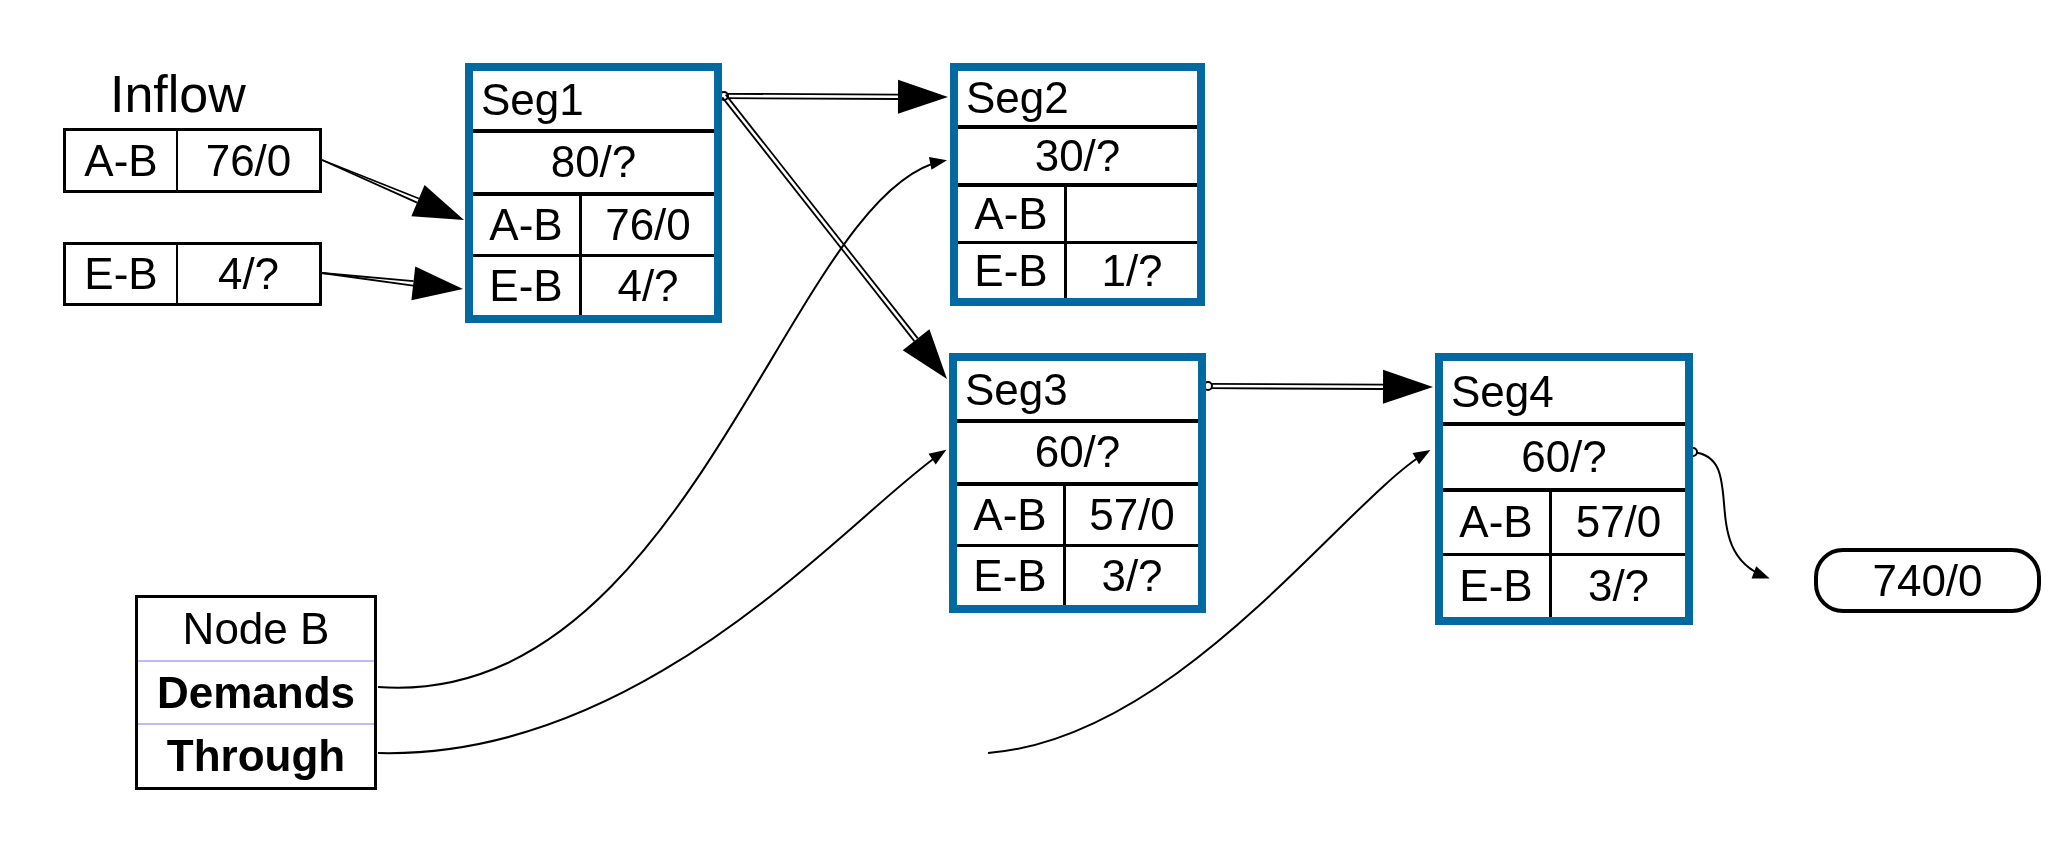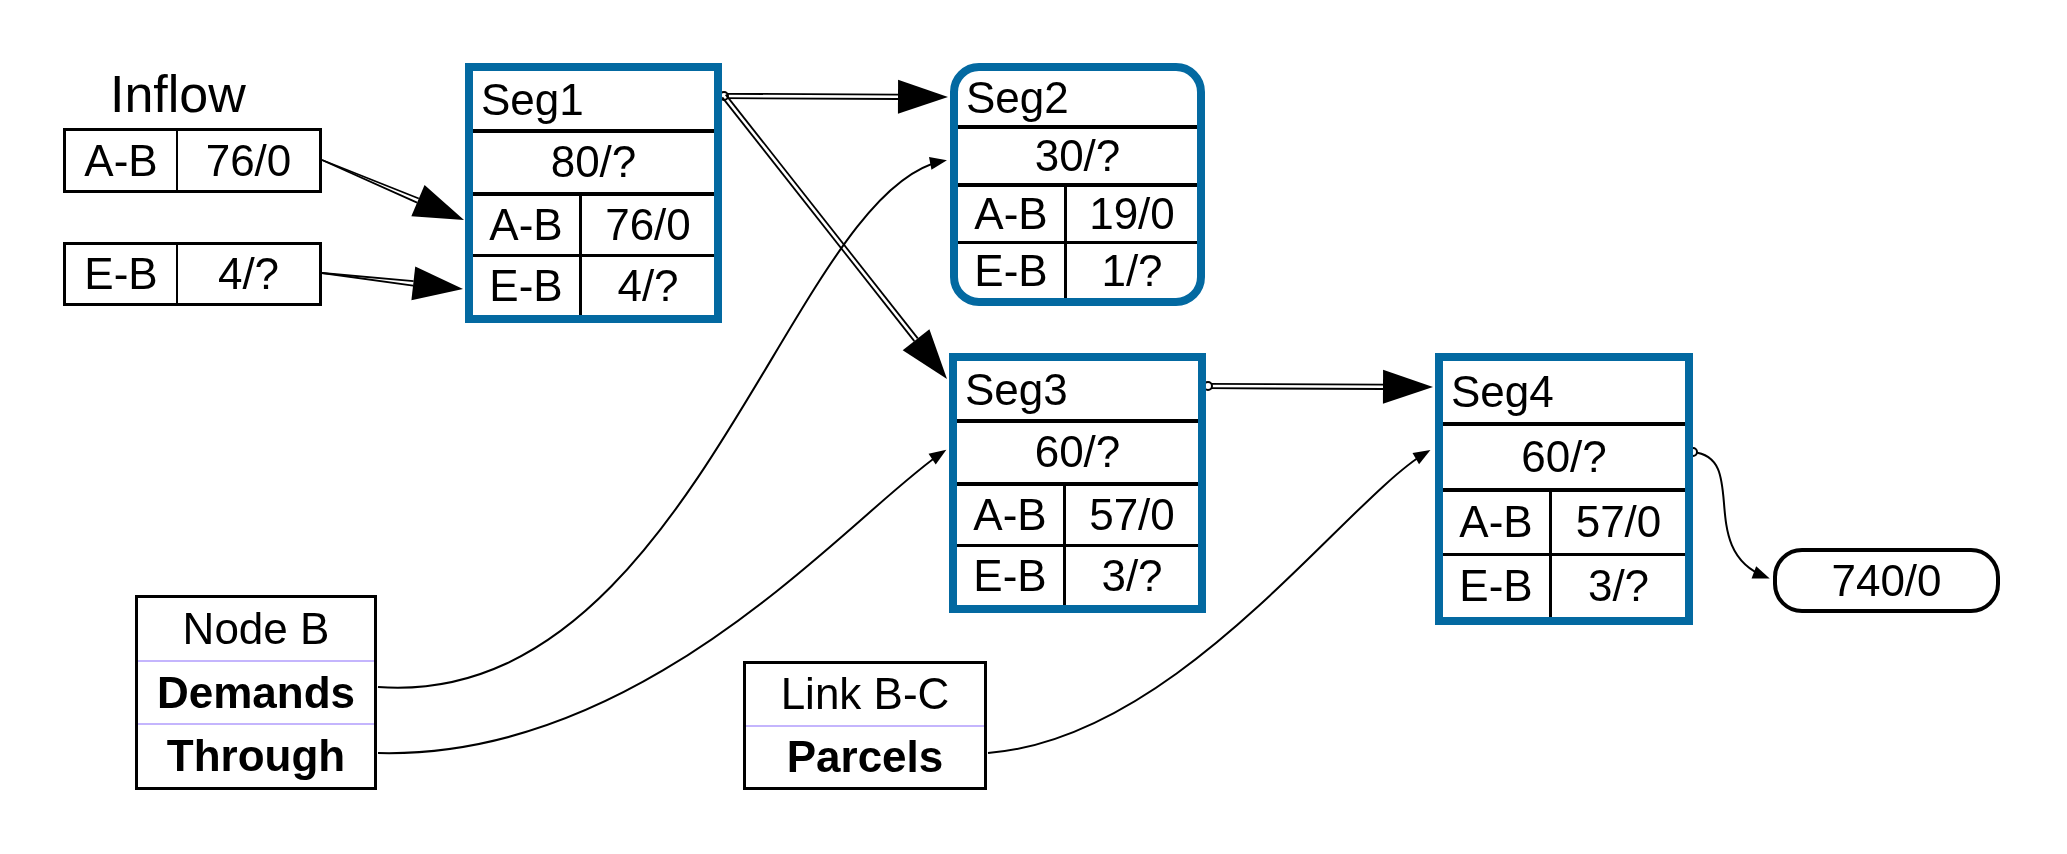--- a/index.html
+++ b/index.html
@@ -111,26 +111,25 @@
     <div class="seg-row">
       <div class="seg-key">A-B</div>
       <div class="seg-val">76/0</div>
     </div>
     <div class="seg-row second">
       <div class="seg-key">E-B</div>
       <div class="seg-val">4/?</div>
     </div>
   </div>
 
-  <div class="abs seg-table" style="left:950px;top:63px;width:255px;height:243px;border-radius:29px;">
+  <div class="abs seg-table" style="left:950px;top:63px;width:255px;height:243px;">
     <div class="seg-header">Seg2</div>
     <div class="seg-total">30/?</div>
     <div class="seg-row">
       <div class="seg-key">A-B</div>
-      <div class="seg-val">19/0</div>
     </div>
     <div class="seg-row second">
       <div class="seg-key">E-B</div>
       <div class="seg-val">1/?</div>
     </div>
   </div>
 
   <div class="abs seg-table" style="left:949px;top:353px;width:257px;height:260px;">
     <div class="seg-header">Seg3</div>
     <div class="seg-total">60/?</div>
@@ -156,22 +155,18 @@
       <div class="seg-val">3/?</div>
     </div>
   </div>
 
   <div class="abs legend-box" style="left:135px;top:595px;width:242px;height:195px;">
     <div class="legend-row">Node B</div>
     <div class="legend-row">Demands</div>
     <div class="legend-row">Through</div>
   </div>
 
-  <div class="abs legend-box" style="left:743px;top:661px;width:244px;height:129px;">
-    <div class="legend-row">Link B-C</div>
-    <div class="legend-row">Parcels</div>
-  </div>
 
-  <div class="abs value-box" style="left:1773px;top:548px;width:227px;height:65px;border-radius:29px;">
+  <div class="abs value-box" style="left:1814px;top:548px;width:227px;height:65px;border-radius:29px;">
     <span>740/0</span>
   </div>
 
 </div>
 
 </body></html>

